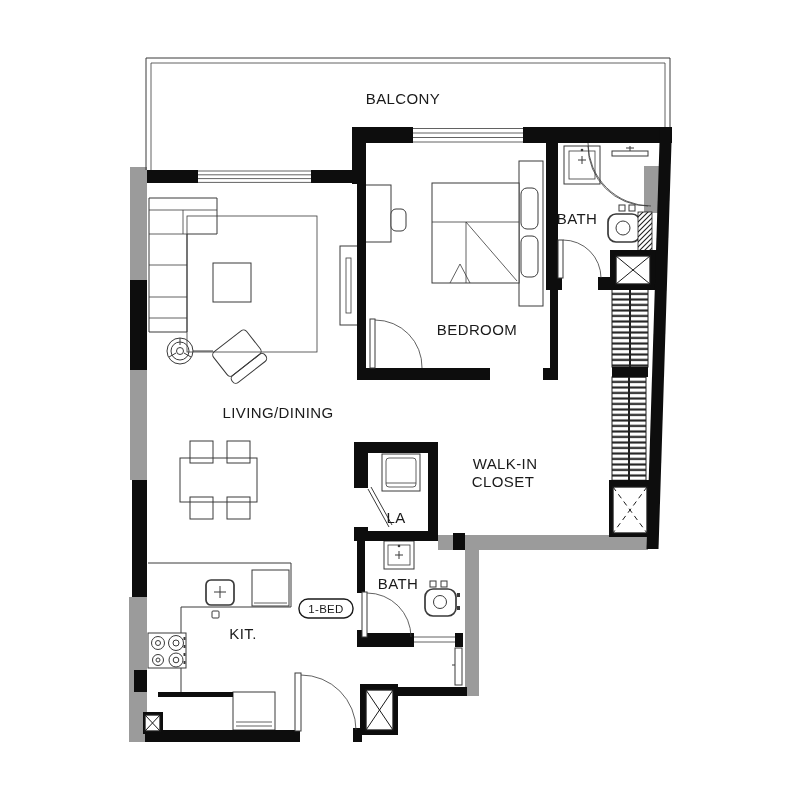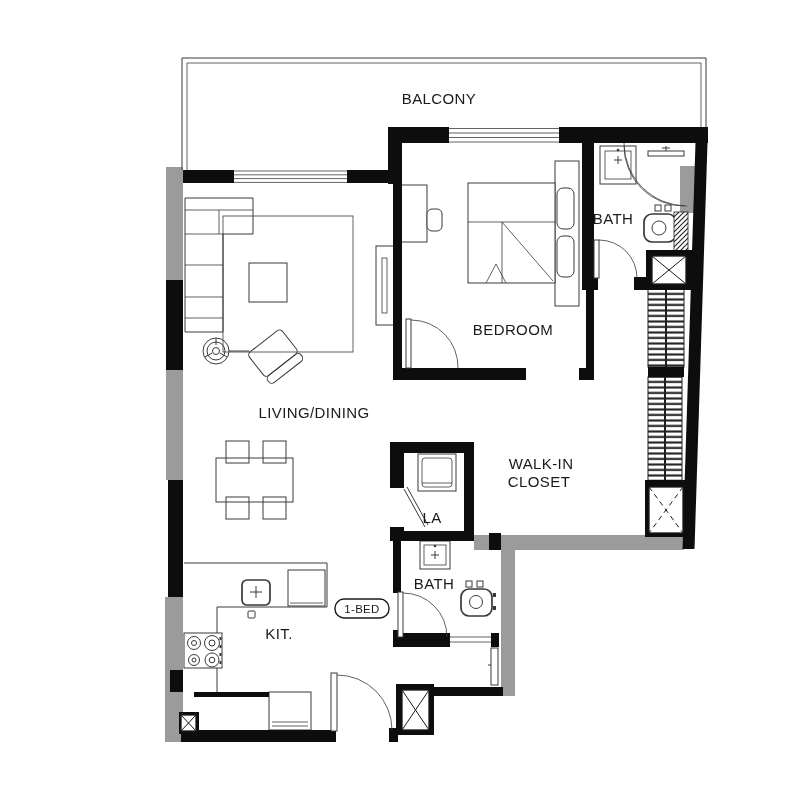--- a/index.html
+++ b/index.html
@@ -3,21 +3,21 @@
 <meta charset="utf-8">
 <style>
   :root{
     --wall:#0d0d0d;
     --gray-wall:#9b9b9b;
     --line:#3a3a3a;
     --background:#ffffff;
     --label:#1a1a1a;
   }
   html,body{margin:0;padding:0;background:var(--background);}
-  .stage{width:707px;height:800px;position:relative;background:var(--background);padding-left:36px;}
+  .stage{width:707px;height:800px;position:relative;background:var(--background);}
   .w{fill:var(--wall);stroke:none;}
   .g{fill:var(--gray-wall);stroke:none;}
   .ln{stroke:var(--line);stroke-width:1;fill:none;}
   .ln2{stroke-width:1.7;}
   .thin{stroke-width:0.8;}
   .wh{fill:#fff;}
   .dk{fill:var(--line);stroke:none;}
   .xb{fill:#fff;stroke:#1a1a1a;stroke-width:1.3;}
   .xl{stroke:#1a1a1a;stroke-width:1;fill:none;}
   .dash{stroke-dasharray:5 4;}

